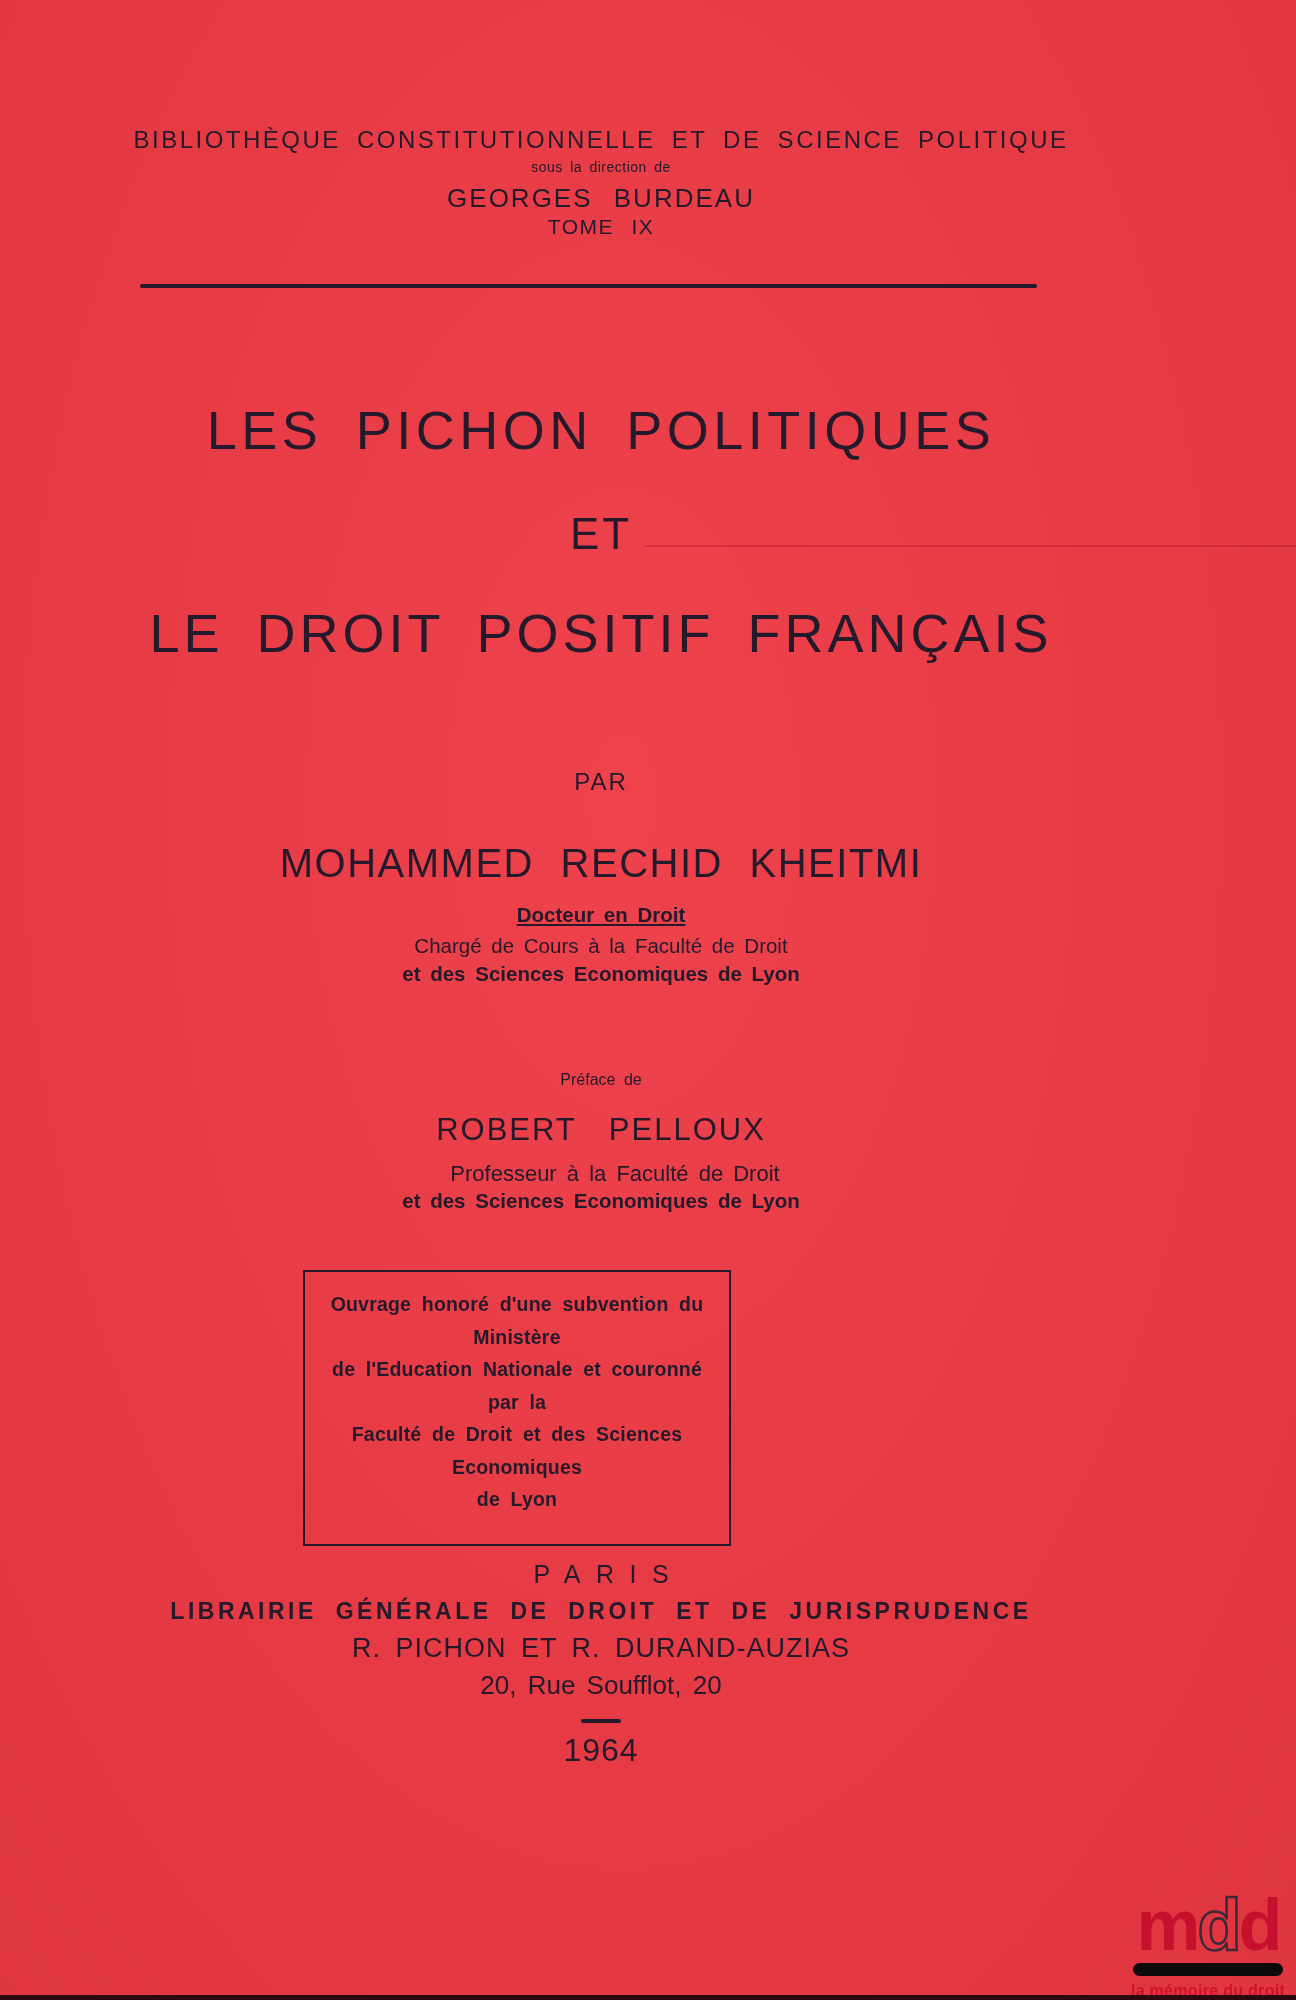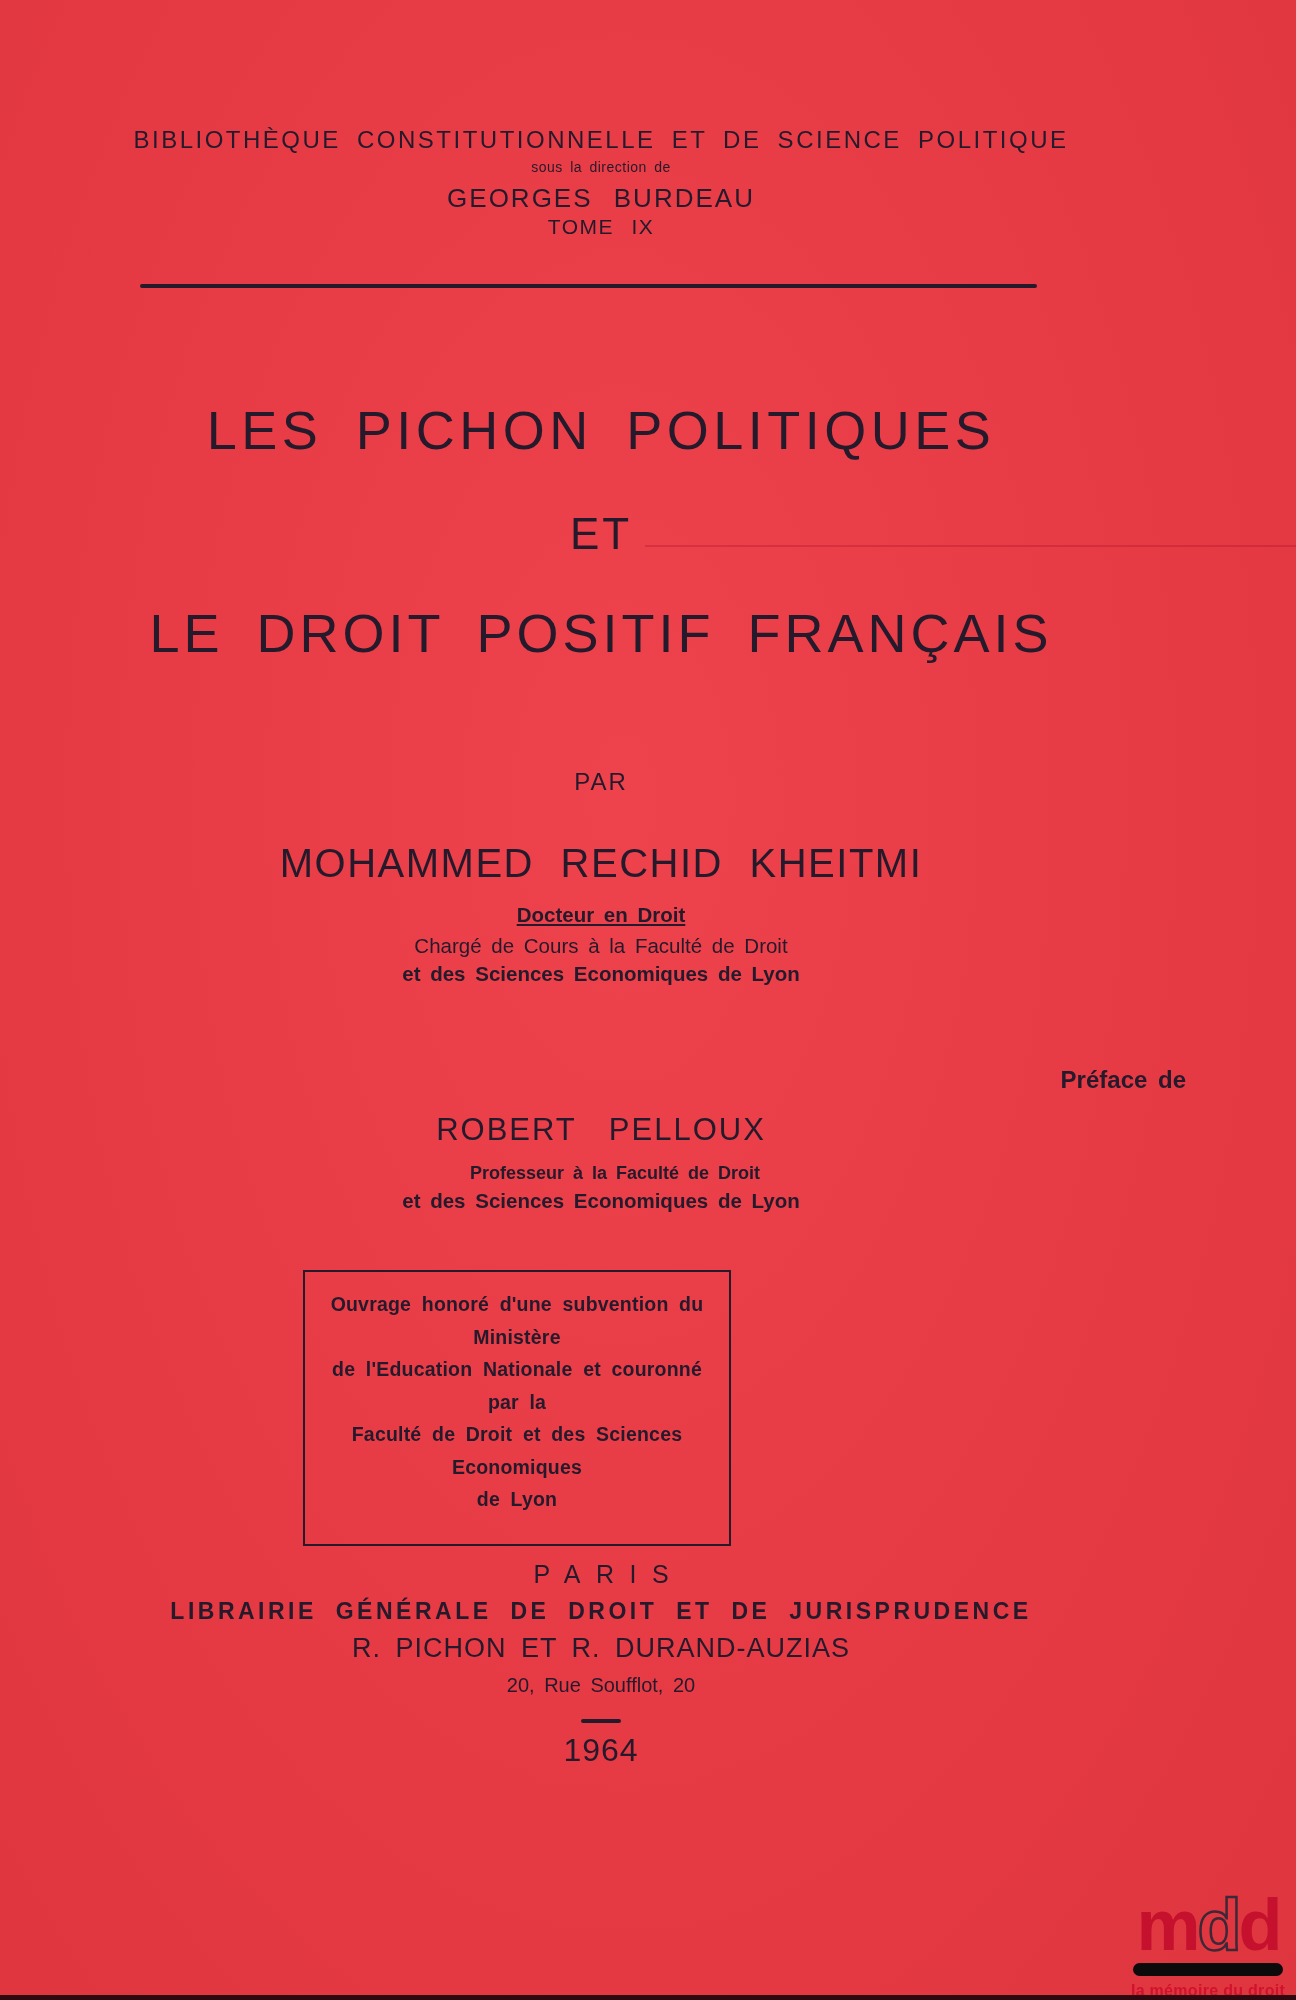--- a/index.html
+++ b/index.html
@@ -37,39 +37,39 @@
   .title-line3 { font-size: 54px; line-height: 60px; margin-top: 45px; letter-spacing: 4px; word-spacing: 14px; }
 
   .author-block { top: 768px; }
   .author-par { font-size: 24px; line-height: 28px; letter-spacing: 2px; }
   .author-name { font-size: 40px; line-height: 46px; margin-top: 44px; letter-spacing: 1.5px; word-spacing: 14px; }
   .author-degree { font-size: 20.5px; line-height: 26px; margin-top: 16px; font-weight: bold; word-spacing: 4px; text-decoration: underline; }
   .author-role { font-size: 20.5px; line-height: 28px; margin-top: 4px; font-weight: normal; word-spacing: 4px; }
   .author-role2 { font-size: 20.5px; line-height: 28px; font-weight: bold; word-spacing: 4px; }
 
   .preface-block { top: 1066px; }
-  .preface-label { font-size: 24px; line-height: 28px; font-weight: bold; word-spacing: 4px; text-align: right; }
+  .preface-label { font-size: 16px; line-height: 28px; font-weight: normal; word-spacing: 4px; }
   .preface-name { font-size: 31px; line-height: 36px; margin-top: 18px; letter-spacing: 2px; word-spacing: 22px; }
-  .preface-role { font-size: 18px; line-height: 27px; margin-top: 12px; font-weight: bold; word-spacing: 4px; margin-left: 28px; }
+  .preface-role { font-size: 22px; line-height: 27px; margin-top: 12px; font-weight: normal; word-spacing: 4px; margin-left: 28px; }
   .preface-role2 { font-size: 20.5px; line-height: 27px; font-weight: bold; word-spacing: 4px; }
 
   .award-box {
     position: absolute; left: 303px; top: 1270px;
     width: 428px; box-sizing: border-box;
     border: 2.5px solid #241a2b;
     padding: 16px 8px 28px 8px;
     text-align: center;
   }
   .award-line { font-size: 19.5px; line-height: 32.5px; font-weight: bold; word-spacing: 5px; letter-spacing: 0.2px; }
 
   .imprint { top: 1560px; }
   .imprint-city { font-size: 25px; line-height: 28px; letter-spacing: 0.62em; margin-left: 0.62em; }
   .imprint-publisher { font-size: 23px; line-height: 30px; margin-top: 8px; font-weight: bold; letter-spacing: 3.5px; word-spacing: 9px; }
   .imprint-publisher2 { font-size: 27px; line-height: 32px; margin-top: 6px; letter-spacing: 1px; word-spacing: 6px; }
-  .imprint-address { font-size: 20px; line-height: 30px; margin-top: 6px; word-spacing: 4px; }
+  .imprint-address { font-size: 26px; line-height: 30px; margin-top: 6px; word-spacing: 4px; }
   .imprint-dash { width: 40px; height: 3.5px; background: #241a2b; margin: 19px auto 0 auto; border-radius: 2px; }
   .imprint-year { font-size: 32px; line-height: 30px; margin-top: 12px; letter-spacing: 1px; }
 
   .crease {
     position: absolute; left: 645px; top: 545px; right: 0; height: 2px;
     background: rgba(170, 10, 40, 0.30);
   }
 
   .mdd {
     position: absolute; right: 8px; bottom: 0px;

